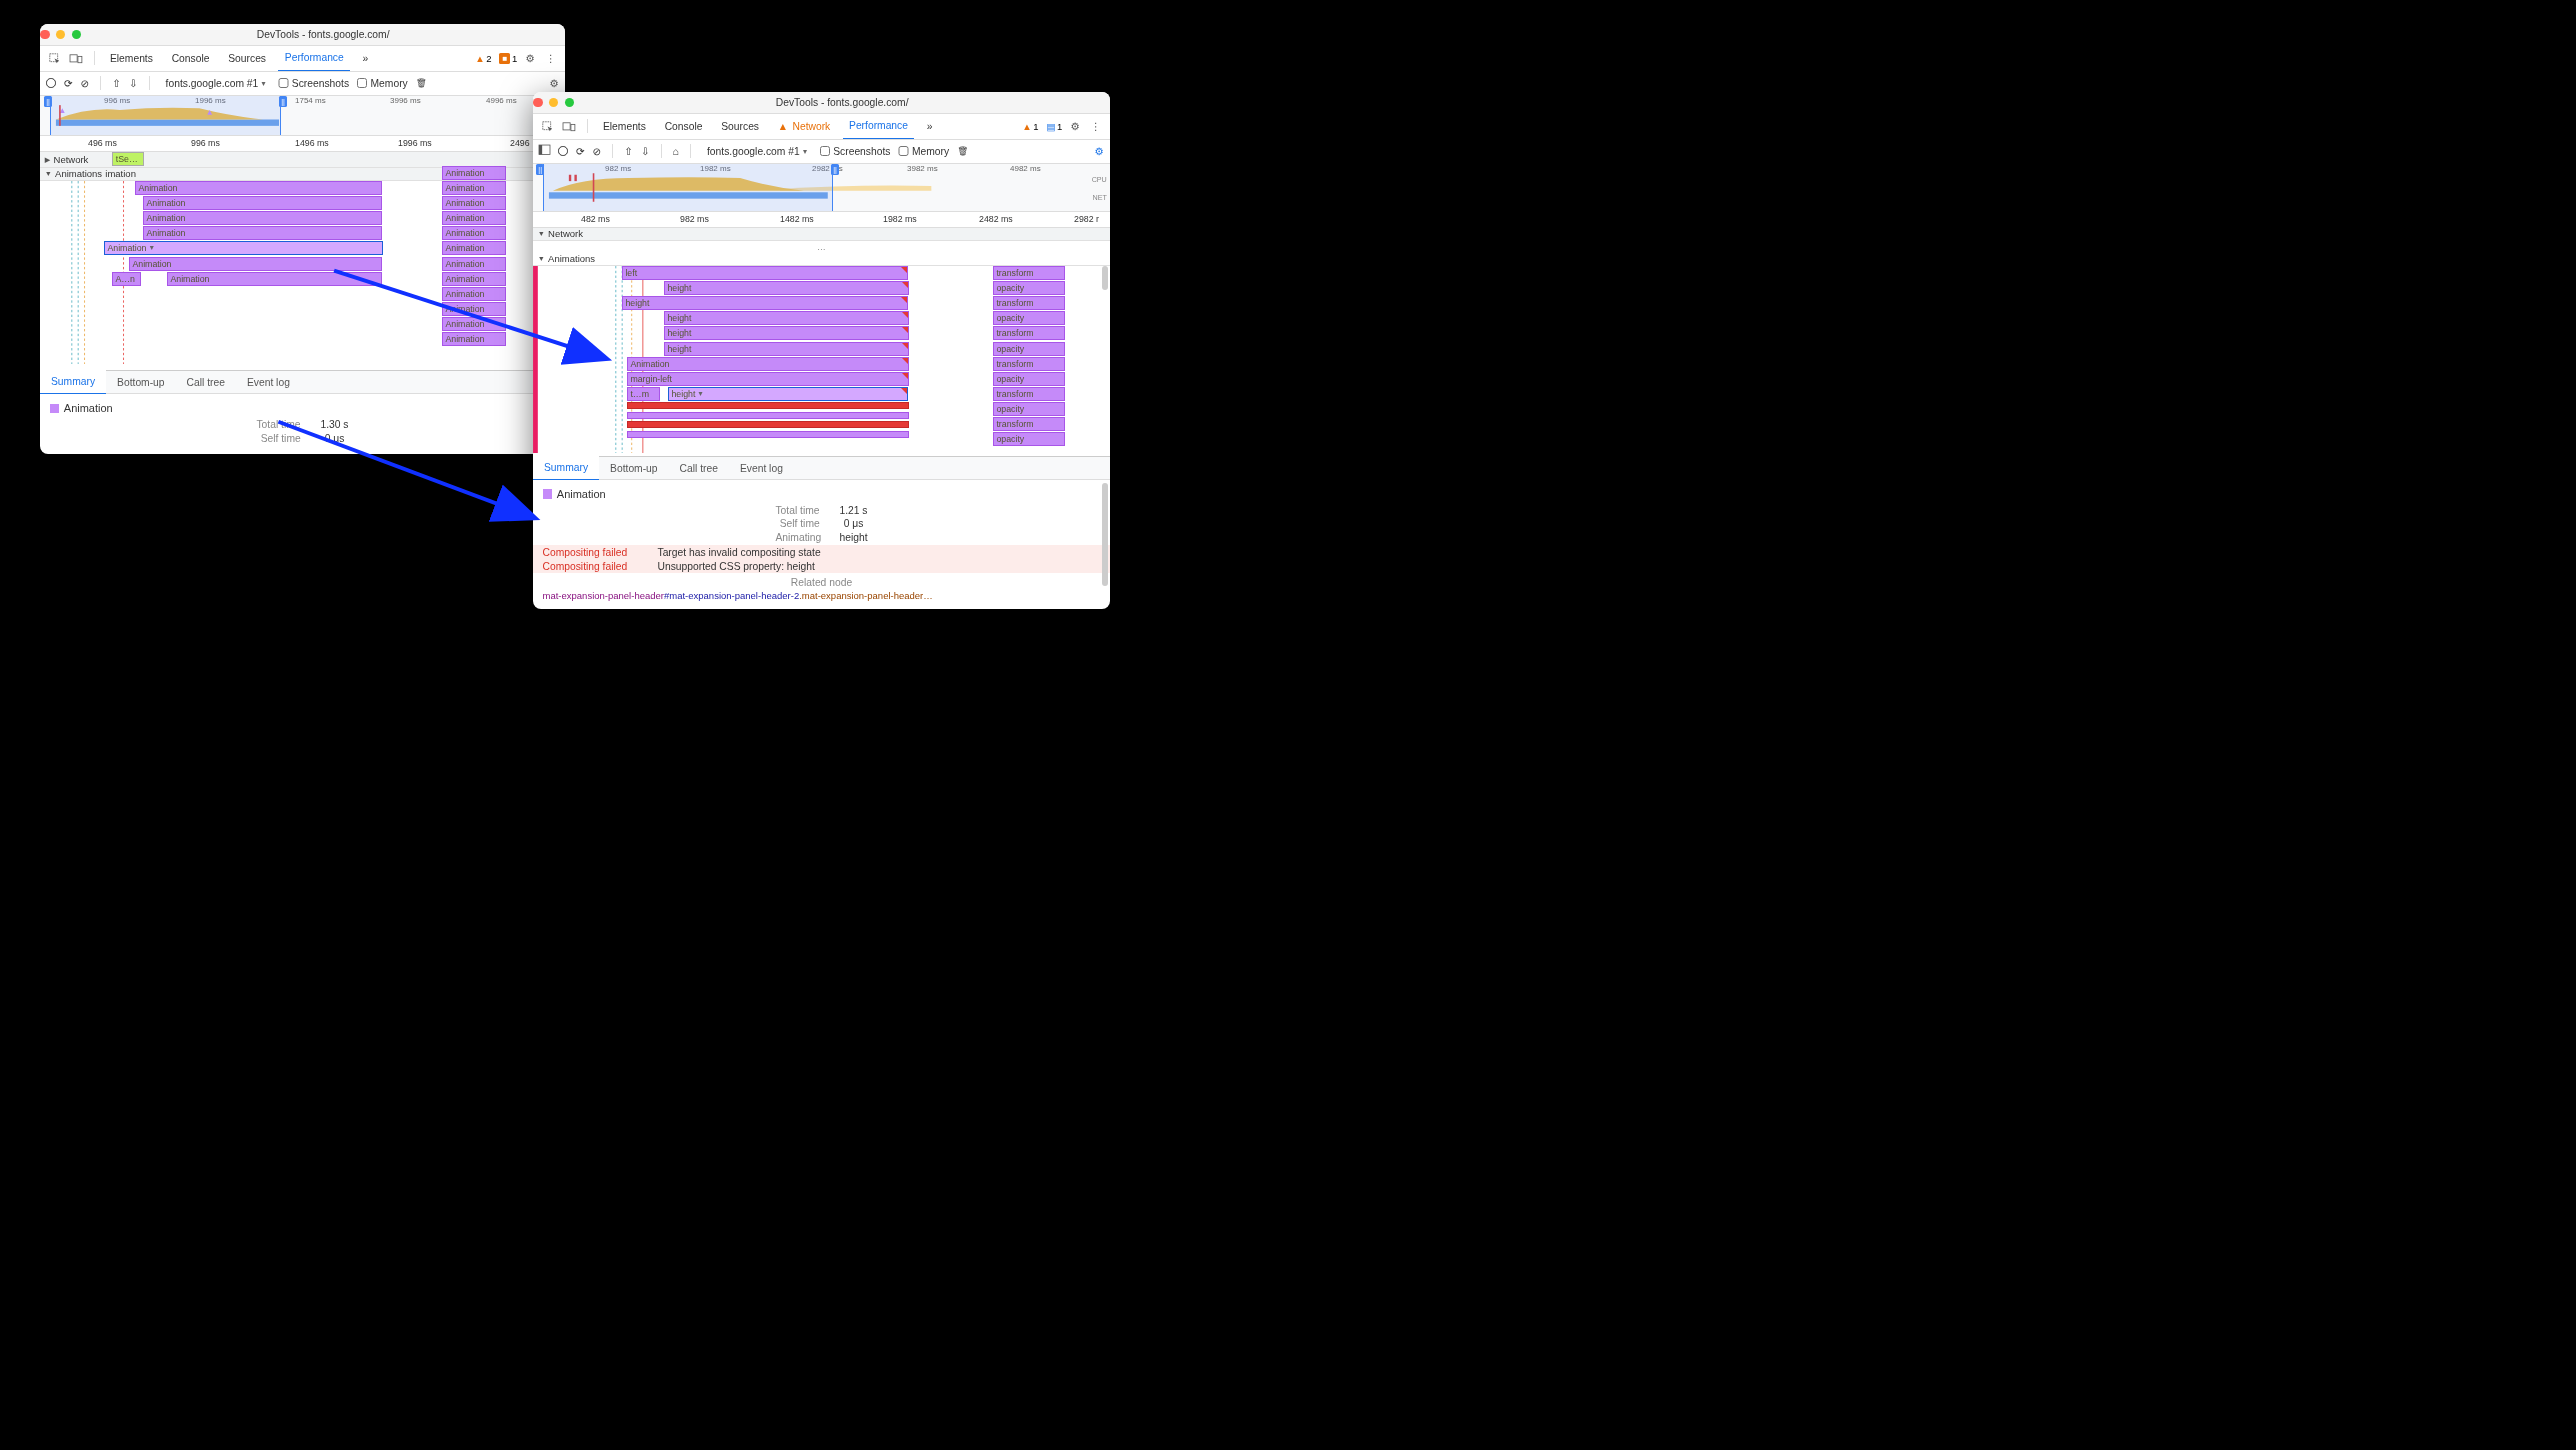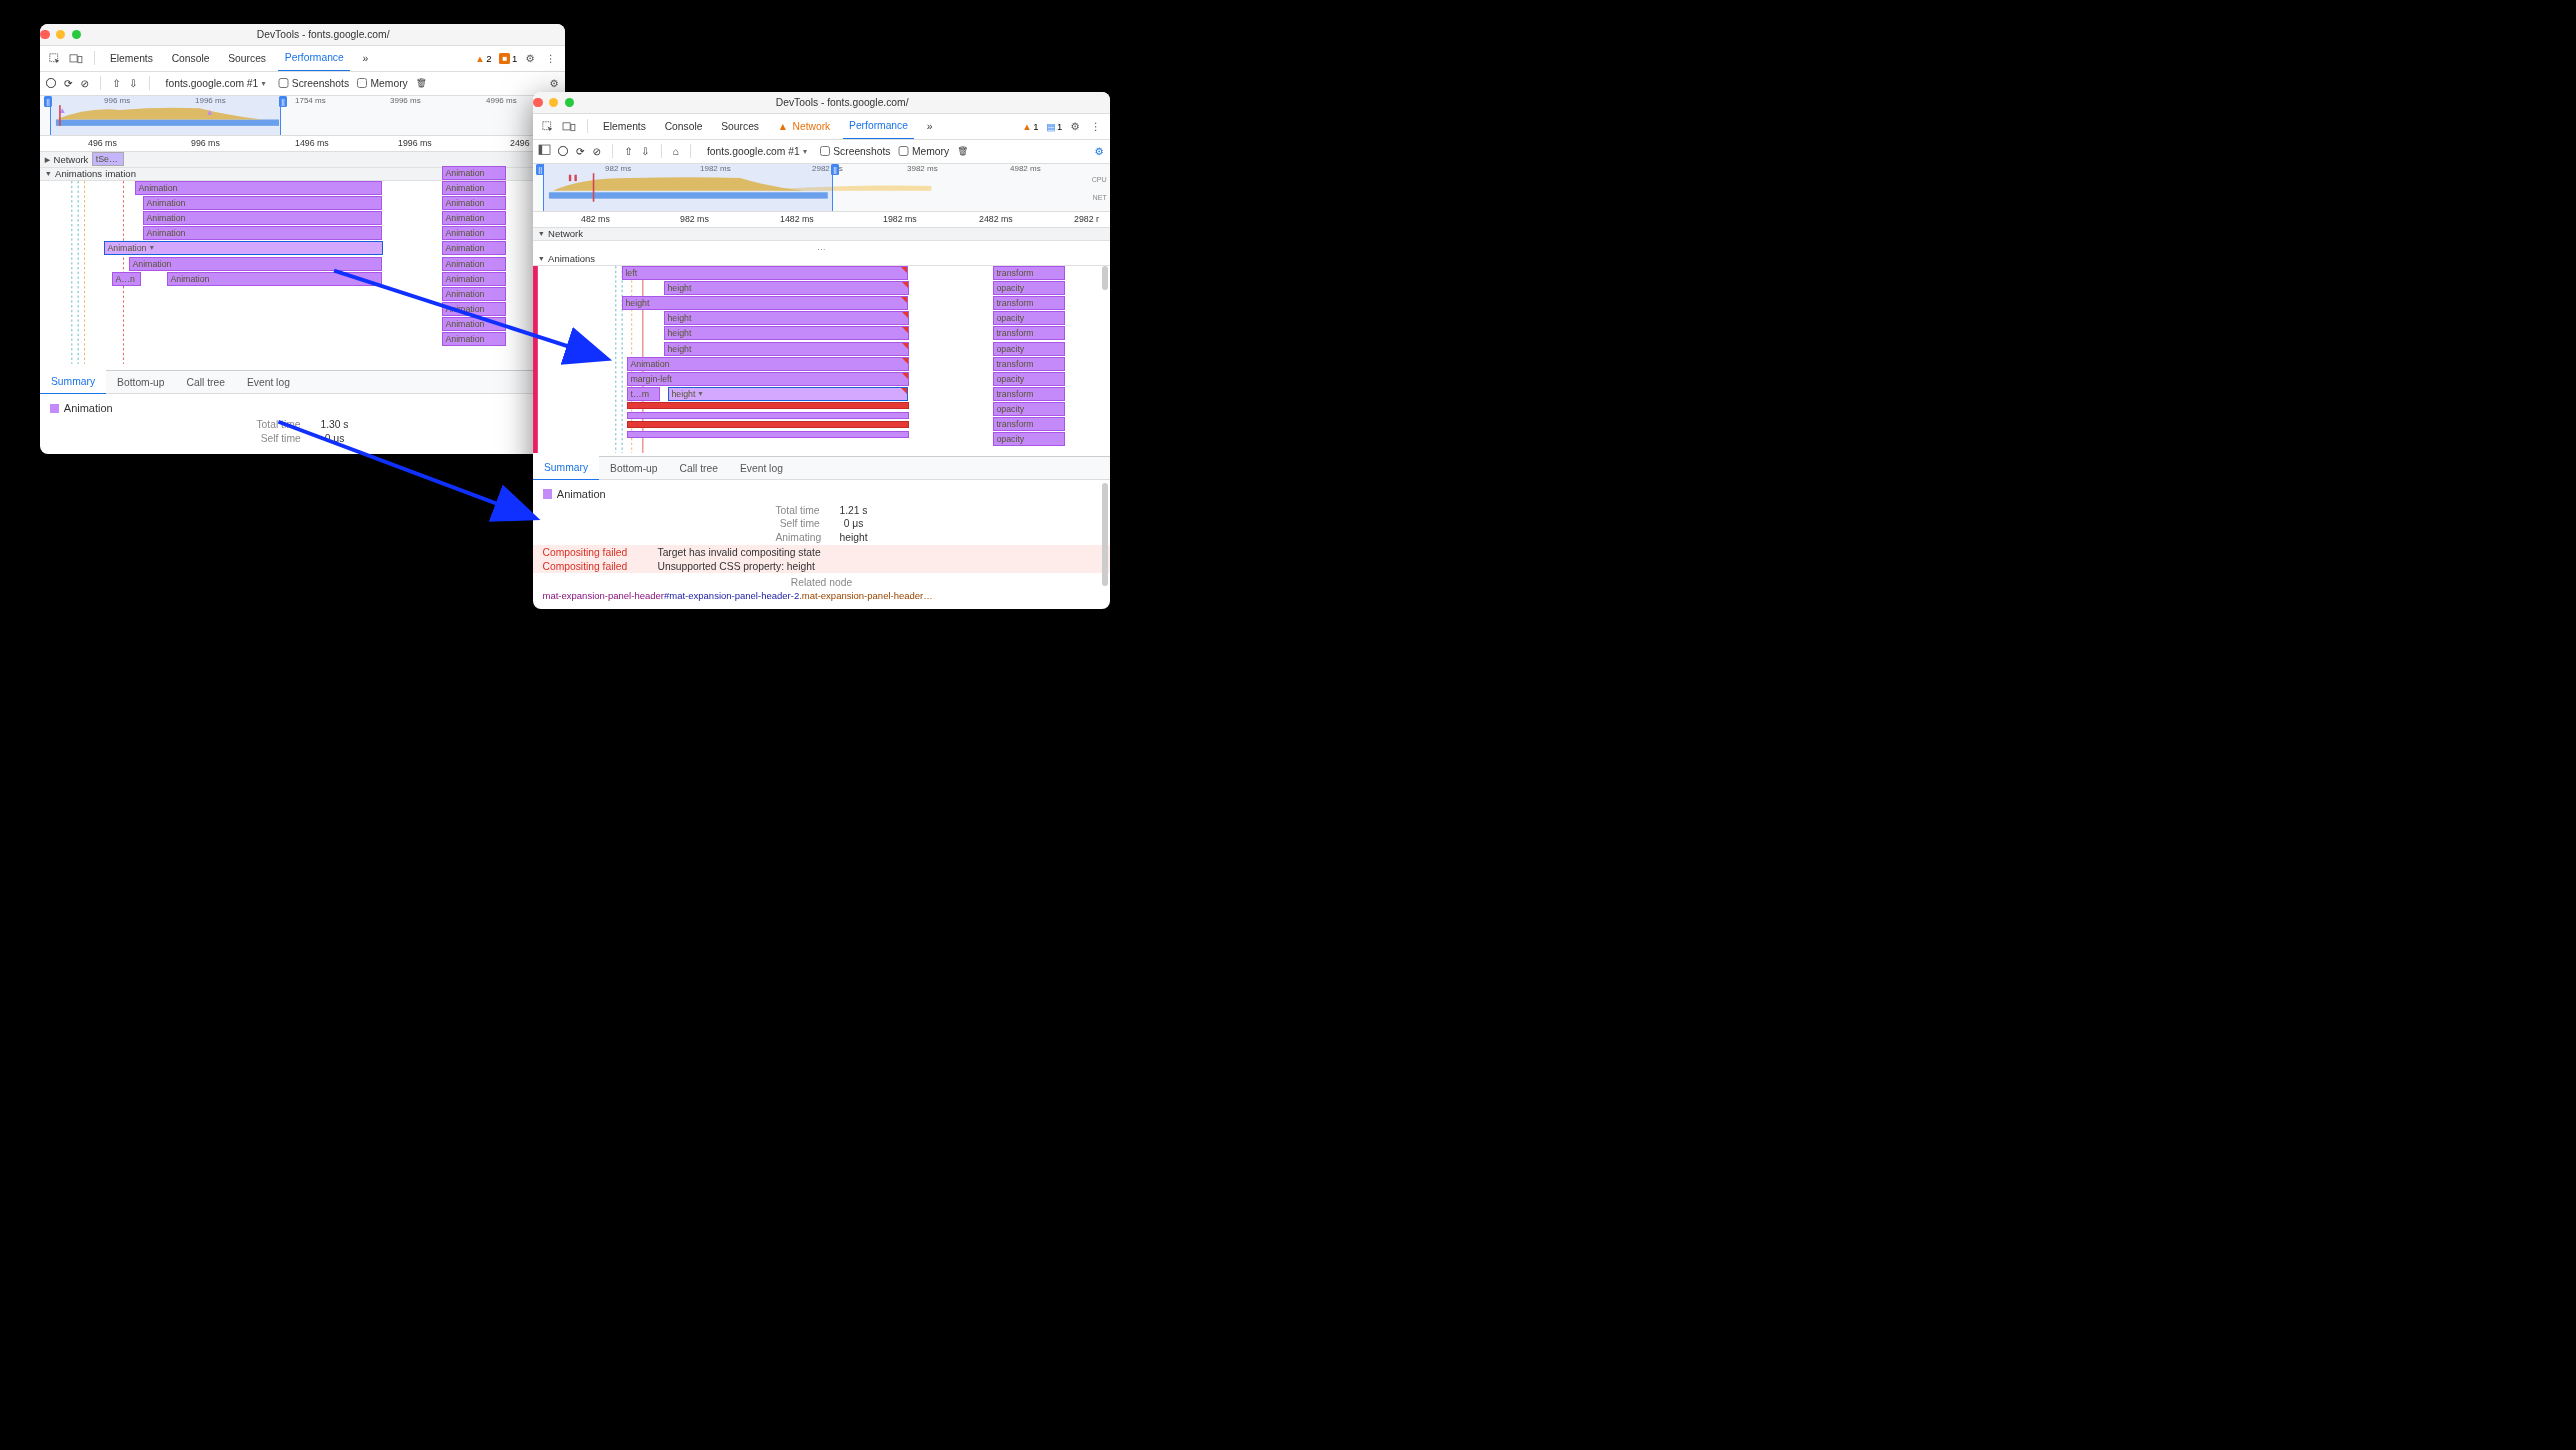--- a/index.html
+++ b/index.html
@@ -154,21 +154,21 @@
     <span style="left:48px">496 ms</span>
     <span style="left:151px">996 ms</span>
     <span style="left:255px">1496 ms</span>
     <span style="left:358px">1996 ms</span>
     <span style="left:470px">2496</span>
   </div>
   <div class="flame-area">
     <div class="track-header">
         <span class="chev">▶</span>
         <span>Network</span>
-      <span class="bar" style="position:relative;margin-left:4px;width:32px;background:#c4b5fd;border-color:#aaa">tSe…</span>
+      <span class="bar" style="position:relative;margin-left:24px;width:32px;background:#bef264;border-color:#aaa">tSe…</span>
     </div>
     <div class="track-header">
         <span class="chev">▼</span>
         <span>Animations</span>
       <span style="margin-left:3.2px">imation</span>
     </div>
     <div style="position:relative;height:183px">
 
       <svg style="position:absolute;left:0;top:0;width:100%;height:100%" viewBox="0 0 660 230" width="525" height="183">
         <line x1="40" y1="0" x2="40" y2="230" stroke="#4ab" stroke-dasharray="3,3"></line>

